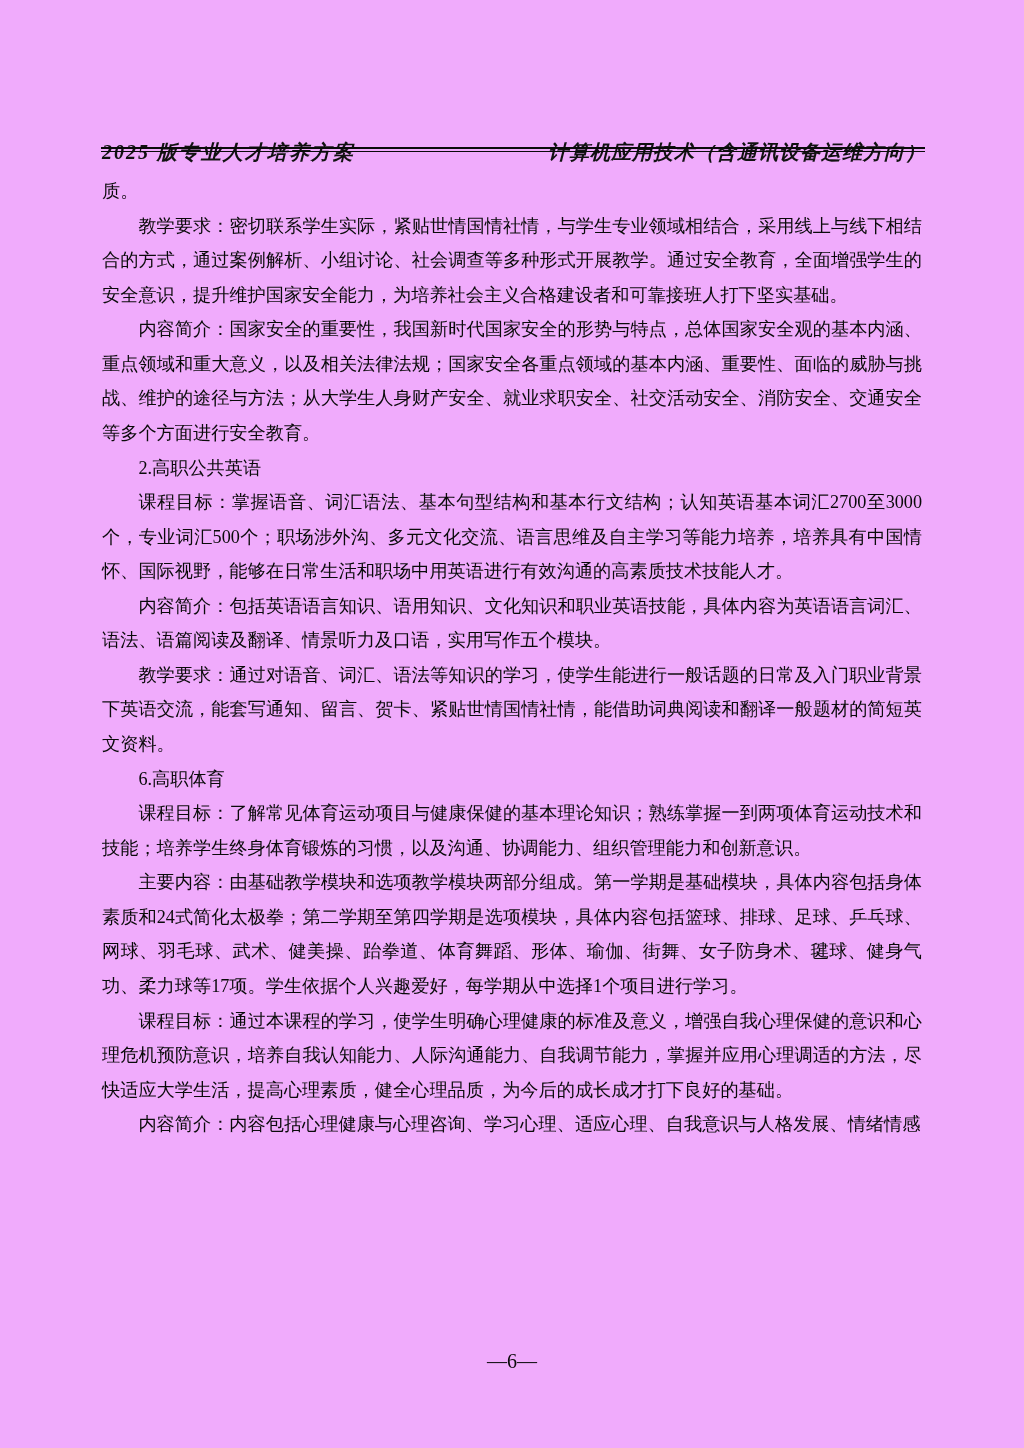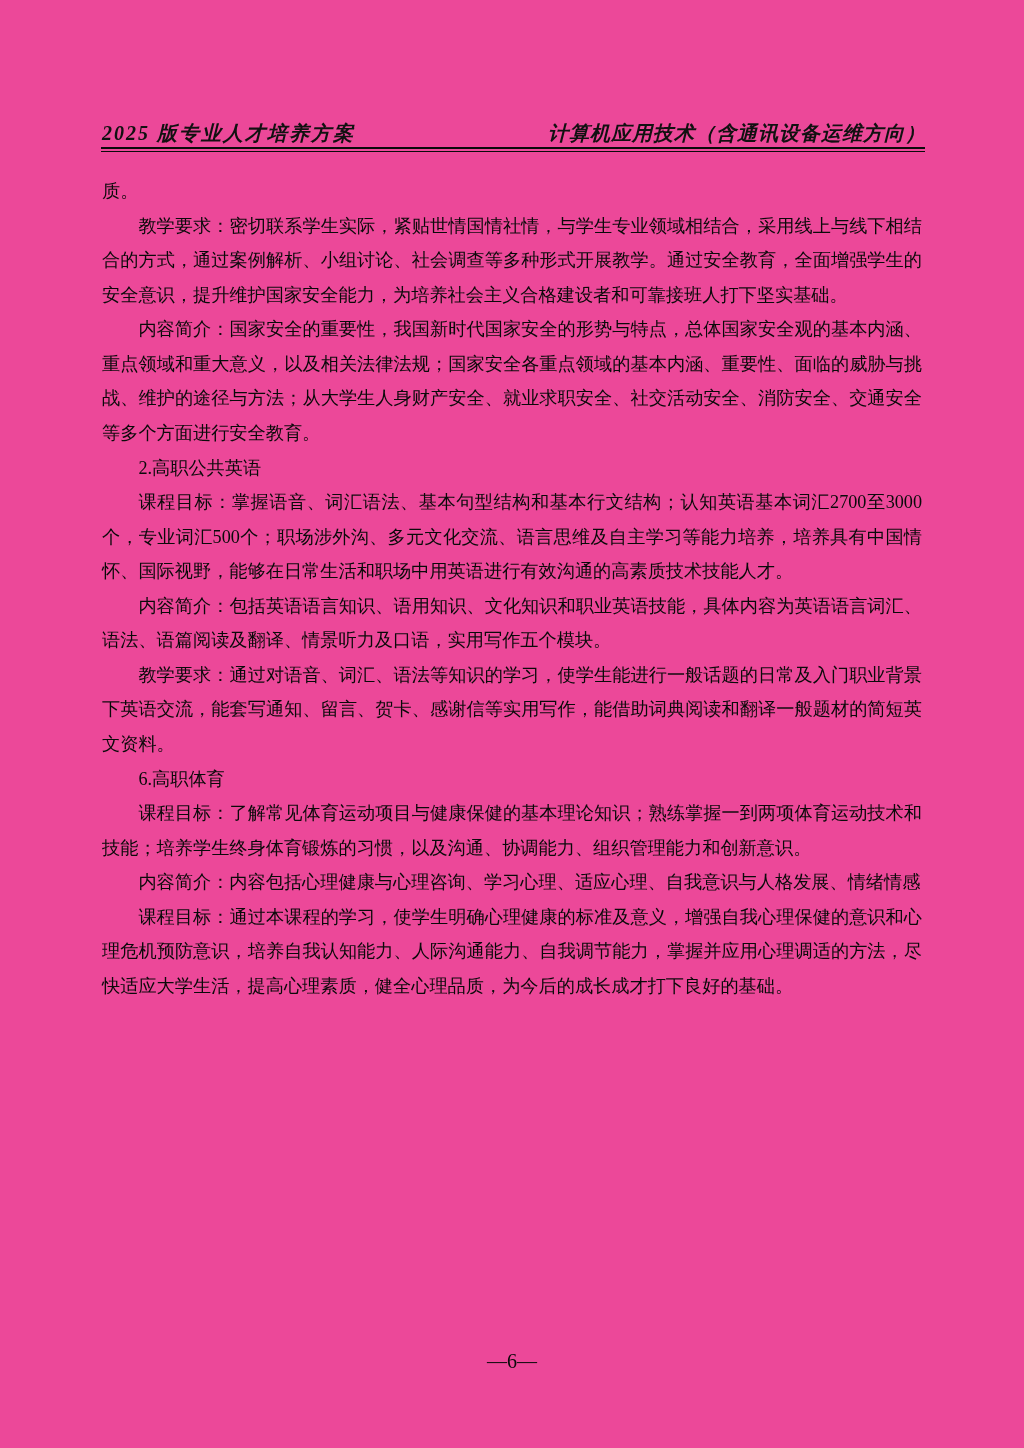--- a/index.html
+++ b/index.html
@@ -4,41 +4,41 @@
 <style>
   html, body {
     margin: 0;
     padding: 0;
     background: #ffffff;
   }
   .page {
     position: relative;
     width: 1024px;
     height: 1448px;
-    background: #ec4899;
+    background: #f0abfc;
     color: #000000;
     font-family: "Liberation Serif", "DejaVu Serif", serif;
     overflow: hidden;
   }
   .header {
     position: absolute;
     left: 102px;
     top: 120px;
     width: 824px;
     display: flex;
     justify-content: space-between;
     align-items: flex-end;
     font-size: 20px;
     font-weight: 700;
     font-style: italic;
     color: #111111;
     white-space: nowrap;
   }
   .header .header-left  { letter-spacing: 2px; }
-  .header .header-right { letter-spacing: 1px; }
+  .header .header-right { letter-spacing: 1px; margin-top: 19px; }
   .header-rule {
     position: absolute;
     left: 101px;
     top: 147px;
     width: 824px;
     height: 2px;
     border-top: 2.5px solid #0a0a0a;
     border-bottom: 1.2px solid #0a0a0a;
   }
   .content {
@@ -82,24 +82,25 @@
 
   <div class="header-rule"></div>
 
   <div class="content">
     <p class="para">质。</p>
     <p class="para indent">教学要求：密切联系学生实际，紧贴世情国情社情，与学生专业领域相结合，采用线上与线下相结合的方式，通过案例解析、小组讨论、社会调查等多种形式开展教学。通过安全教育，全面增强学生的安全意识，提升维护国家安全能力，为培养社会主义合格建设者和可靠接班人打下坚实基础。</p>
     <p class="para indent">内容简介：国家安全的重要性，我国新时代国家安全的形势与特点，总体国家安全观的基本内涵、重点领域和重大意义，以及相关法律法规；国家安全各重点领域的基本内涵、重要性、面临的威胁与挑战、维护的途径与方法；从大学生人身财产安全、就业求职安全、社交活动安全、消防安全、交通安全等多个方面进行安全教育。</p>
     <p class="para indent">2.高职公共英语</p>
     <p class="para indent">课程目标：掌握语音、词汇语法、基本句型结构和基本行文结构；认知英语基本词汇2700至3000个，专业词汇500个；职场涉外沟、多元文化交流、语言思维及自主学习等能力培养，培养具有中国情怀、国际视野，能够在日常生活和职场中用英语进行有效沟通的高素质技术技能人才。</p>
     <p class="para indent">内容简介：包括英语语言知识、语用知识、文化知识和职业英语技能，具体内容为英语语言词汇、语法、语篇阅读及翻译、情景听力及口语，实用写作五个模块。</p>
-    <p class="para indent">教学要求：通过对语音、词汇、语法等知识的学习，使学生能进行一般话题的日常及入门职业背景下英语交流，能套写通知、留言、贺卡、感谢信等实用写作，能借助词典阅读和翻译一般题材的简短英文资料。</p>
+    <p class="para indent">教学要求：通过对语音、词汇、语法等知识的学习，使学生能进行一般话题的日常及入门职业背景下英语交流，能套写通知、留言、贺卡、紧贴世情国情社情，能借助词典阅读和翻译一般题材的简短英文资料。</p>
     <p class="para indent">6.高职体育</p>
     <p class="para indent">课程目标：了解常见体育运动项目与健康保健的基本理论知识；熟练掌握一到两项体育运动技术和技能；培养学生终身体育锻炼的习惯，以及沟通、协调能力、组织管理能力和创新意识。</p>
+    <p class="para indent">主要内容：由基础教学模块和选项教学模块两部分组成。第一学期是基础模块，具体内容包括身体素质和24式简化太极拳；第二学期至第四学期是选项模块，具体内容包括篮球、排球、足球、乒乓球、网球、羽毛球、武术、健美操、跆拳道、体育舞蹈、形体、瑜伽、街舞、女子防身术、毽球、健身气功、柔力球等17项。学生依据个人兴趣爱好，每学期从中选择1个项目进行学习。</p>
+    <p class="para indent">课程目标：通过本课程的学习，使学生明确心理健康的标准及意义，增强自我心理保健的意识和心理危机预防意识，培养自我认知能力、人际沟通能力、自我调节能力，掌握并应用心理调适的方法，尽快适应大学生活，提高心理素质，健全心理品质，为今后的成长成才打下良好的基础。</p>
     <p class="para indent">内容简介：内容包括心理健康与心理咨询、学习心理、适应心理、自我意识与人格发展、情绪情感</p>
-    <p class="para indent">课程目标：通过本课程的学习，使学生明确心理健康的标准及意义，增强自我心理保健的意识和心理危机预防意识，培养自我认知能力、人际沟通能力、自我调节能力，掌握并应用心理调适的方法，尽快适应大学生活，提高心理素质，健全心理品质，为今后的成长成才打下良好的基础。</p>
   </div>
 
   <div class="footer">
     <span>—6—</span>
   </div>
 
 </div>
 
 </body></html>

